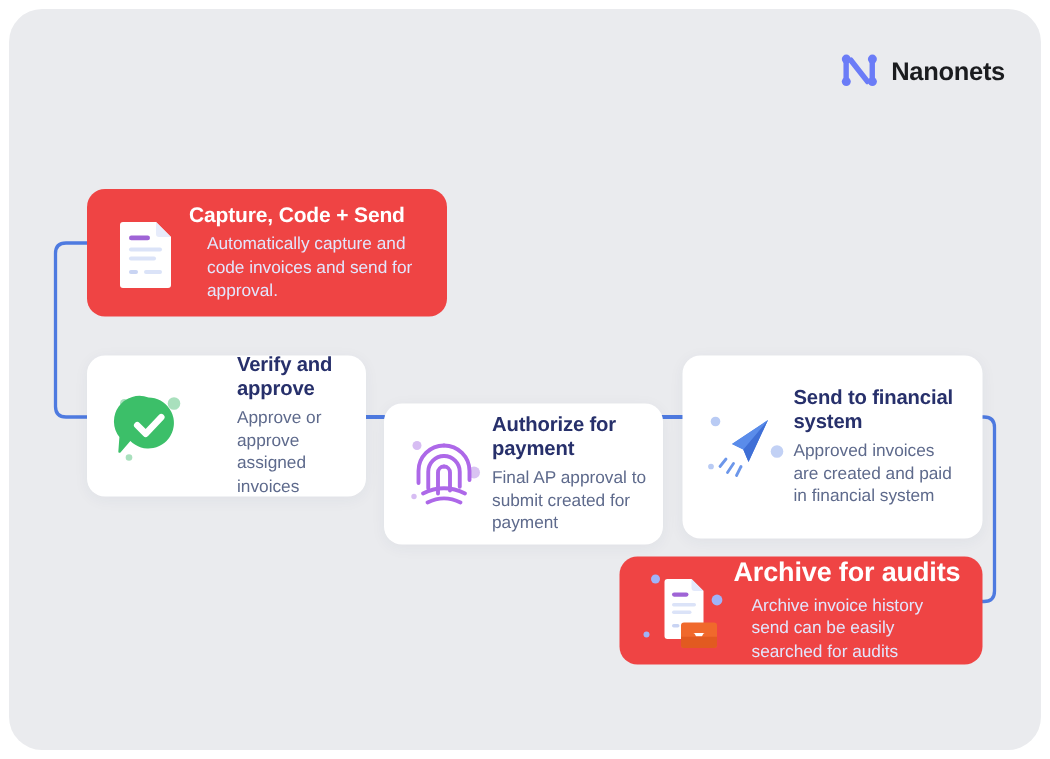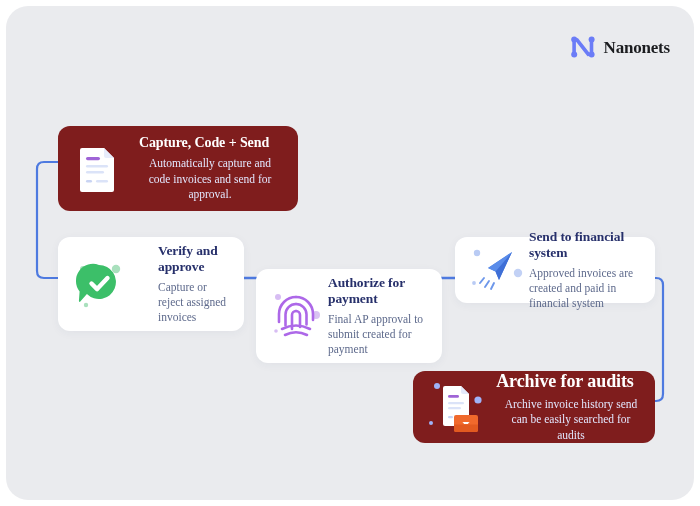--- a/index.html
+++ b/index.html
@@ -24,21 +24,20 @@
 
   .panel {
     position: absolute;
     left: 6px;
     top: 6px;
     width: 688px;
     height: 494px;
     background: #eaebee;
     border-radius: 22px;
     overflow: hidden;
-    font-family: Liberation Serif, serif;
   }
 
   
   .brand {
     position: absolute;
     right: 24px;
     top: 28px;
     display: flex;
     align-items: center;
     gap: 8px;
@@ -73,22 +72,21 @@
     border-radius: 12px;
     display: flex;
     align-items: center;
     padding: 0;
   }
   .card.light {
     background: #ffffff;
     box-shadow: 0 2px 10px rgba(40, 50, 90, 0.05);
   }
   .card.accent {
-    background: #7f1d1d;
-    text-align: center;
+    background: #ef4444;
   }
 
   .card-icon {
     flex: 0 0 auto;
     display: flex;
     align-items: center;
     justify-content: center;
   }
   .card-body {
     flex: 1 1 auto;
@@ -108,21 +106,21 @@
   }
   .card.light .card-title { color: #27306b; }
   .card.light .card-desc  { color: #5e6a8c; }
   .card.accent .card-title { color: #ffffff; }
   .card.accent .card-desc  { color: #e2e6fd; margin-left: 12px; }
 
   
   #card-capture   { left: 52px;  top: 120px; width: 240px; height: 85px;  padding: 0 16px 0 12px; }
   #card-verify    { left: 52px;  top: 231px; width: 186px; height: 94px;  padding: 0 12px 0 10px; gap: 28px; }
   #card-authorize { left: 250px; top: 231px; width: 186px; height: 94px;  padding: 0 10px 0 8px; margin-top: 32px; }
-  #card-send      { left: 449px; top: 231px; width: 200px; height: 66px;  padding: 0 14px 0 8px; }
+  #card-send      { left: 449px; top: 231px; width: 200px; height: 122px;  padding: 0 14px 0 8px; }
   #card-archive   { left: 407px; top: 365px; width: 242px; height: 72px;  padding: 0 14px 0 10px; }
 
   #card-capture   .card-icon { width: 56px; height: 56px; }
   #card-verify    .card-icon { width: 62px; height: 56px; }
   #card-authorize .card-icon { width: 64px; height: 58px; }
   #card-send      .card-icon { width: 66px; height: 56px; }
   #card-archive   .card-icon { width: 66px; height: 58px; }
 
   #card-capture .card-title  { font-size: 14px; }
   #card-archive .card-title  { font-size: 18px; }
@@ -181,21 +179,21 @@
         <svg viewBox="0 0 62 56" width="62" height="56">
           <circle cx="15" cy="13" r="3.0" fill="#a9e0bd"></circle>
           <circle cx="48" cy="13" r="4.2" fill="#a9e0bd"></circle>
           <circle cx="18" cy="49" r="2.2" fill="#a9e0bd"></circle>
           <path d="M31 9 a17 17 0 1 1 -12.1 29 l-6.6 7.6 a0.8 0.8 0 0 1 -1.4 -0.6 l0.7 -9.6 A17 17 0 0 1 31 9 z" fill="#3cbf69"></path>
           <path d="M23.5 27.5 l5.6 5.6 l10.4 -11.0" fill="none" stroke="#ffffff" stroke-width="4.4" stroke-linecap="round" stroke-linejoin="round"></path>
         </svg>
       </div>
       <div class="card-body">
         <p class="card-title">Verify and approve</p>
-        <p class="card-desc">Capture or reject assigned invoices</p>
+        <p class="card-desc">Approve or approve assigned invoices</p>
       </div>
     </div>
 
     <div class="card light" id="card-authorize">
       <div class="card-icon">
         <svg viewBox="0 0 64 58" width="64" height="58">
           <circle cx="14" cy="10" r="3.0" fill="#d7bdf3"></circle>
           <circle cx="52" cy="28" r="4.0" fill="#d9c3f2"></circle>
           <circle cx="12" cy="44" r="1.8" fill="#d7bdf3"></circle>
           <g fill="none" stroke="#ad68e8" stroke-linecap="round" stroke-width="2.6">

